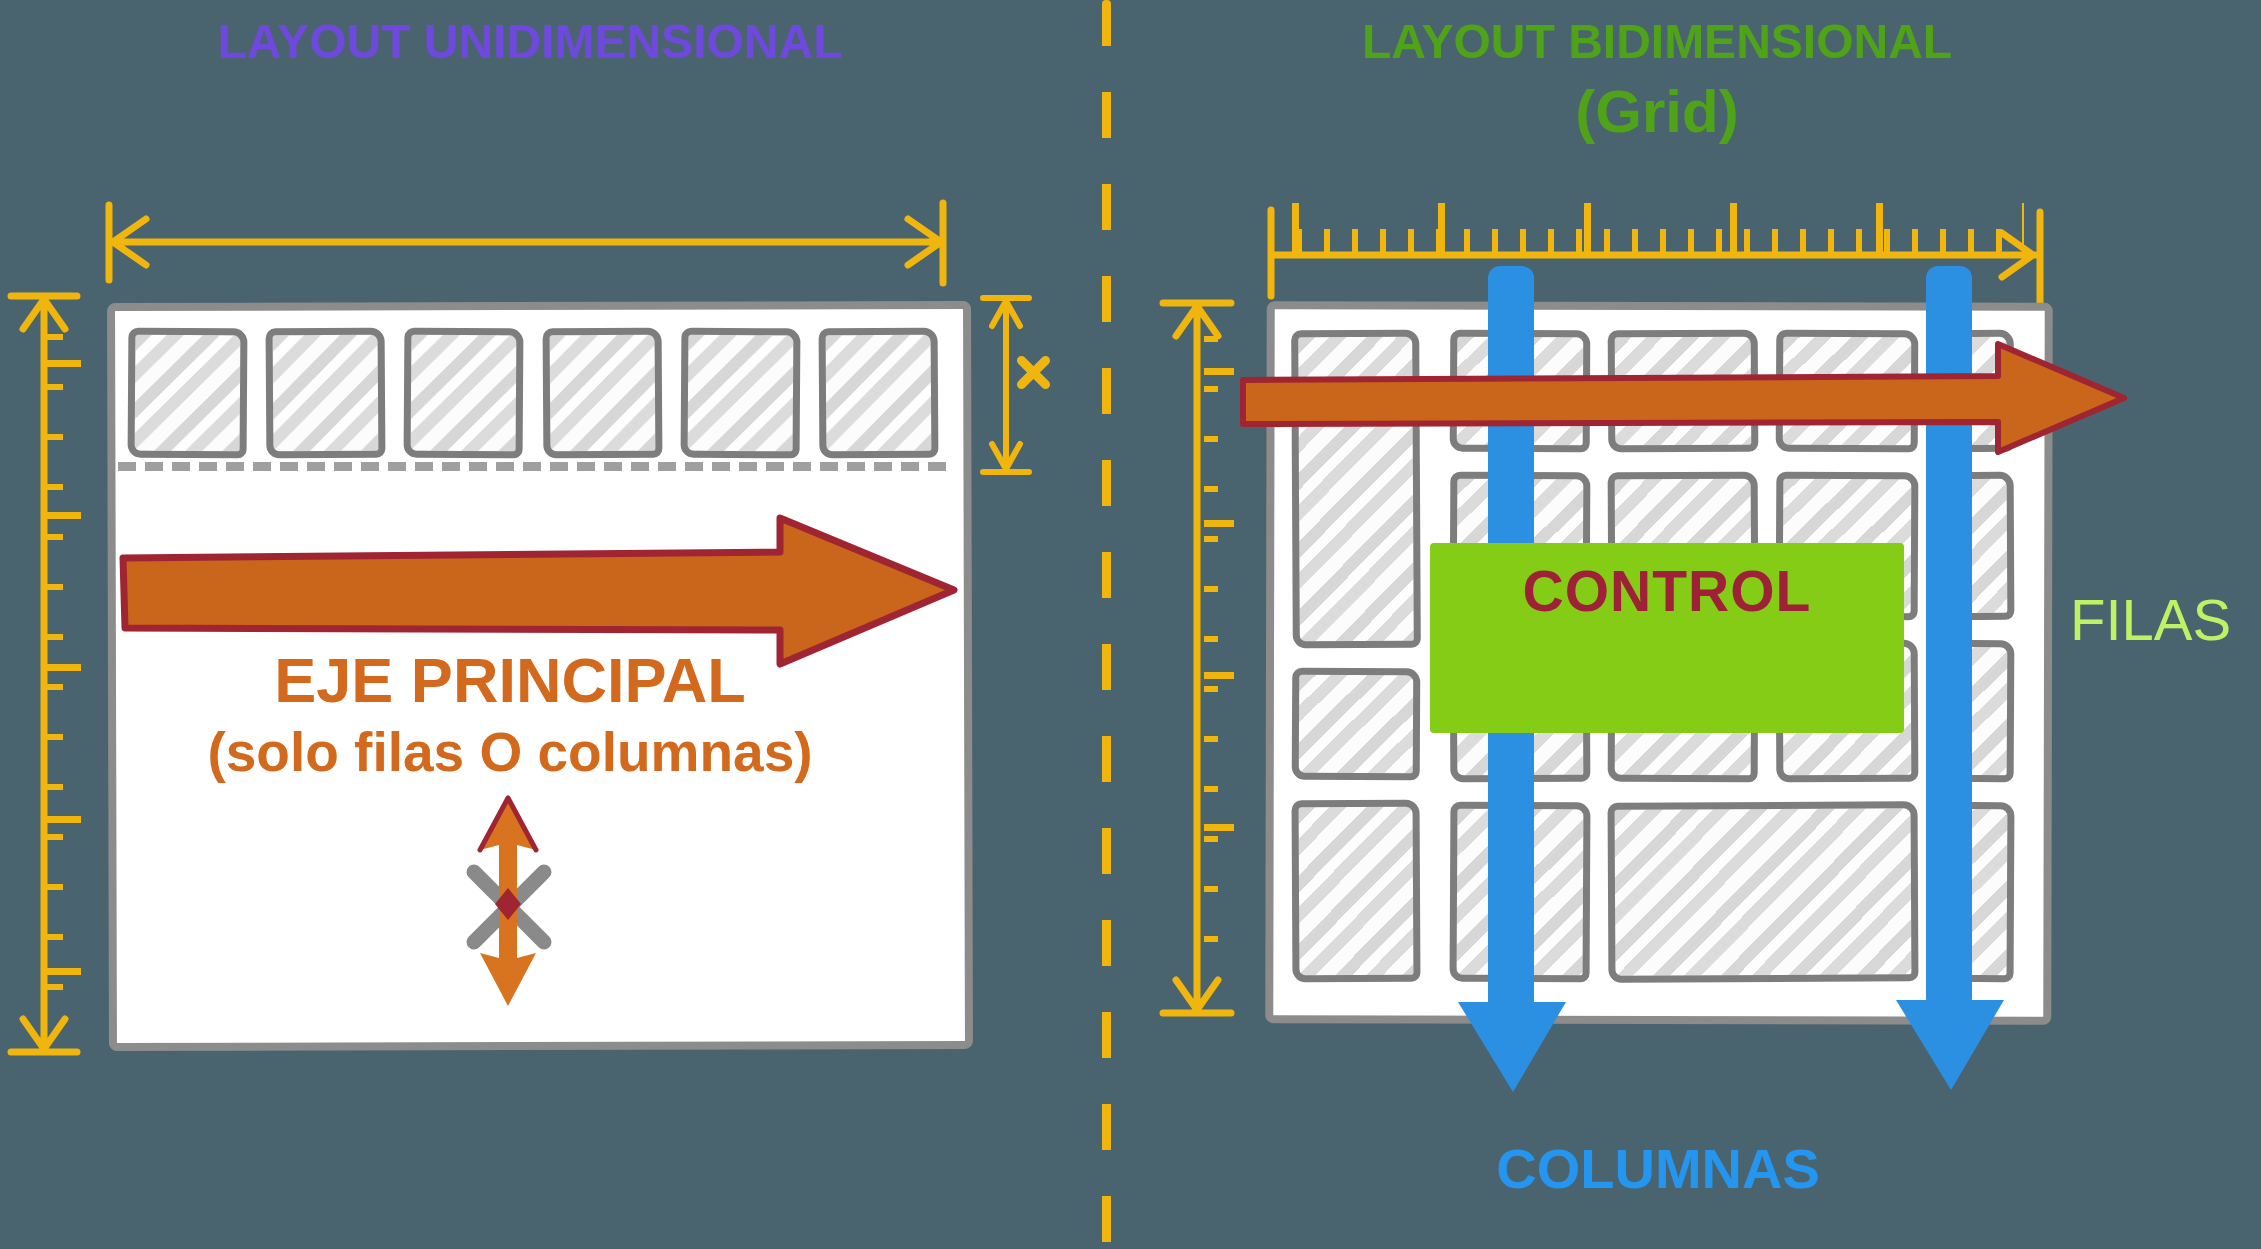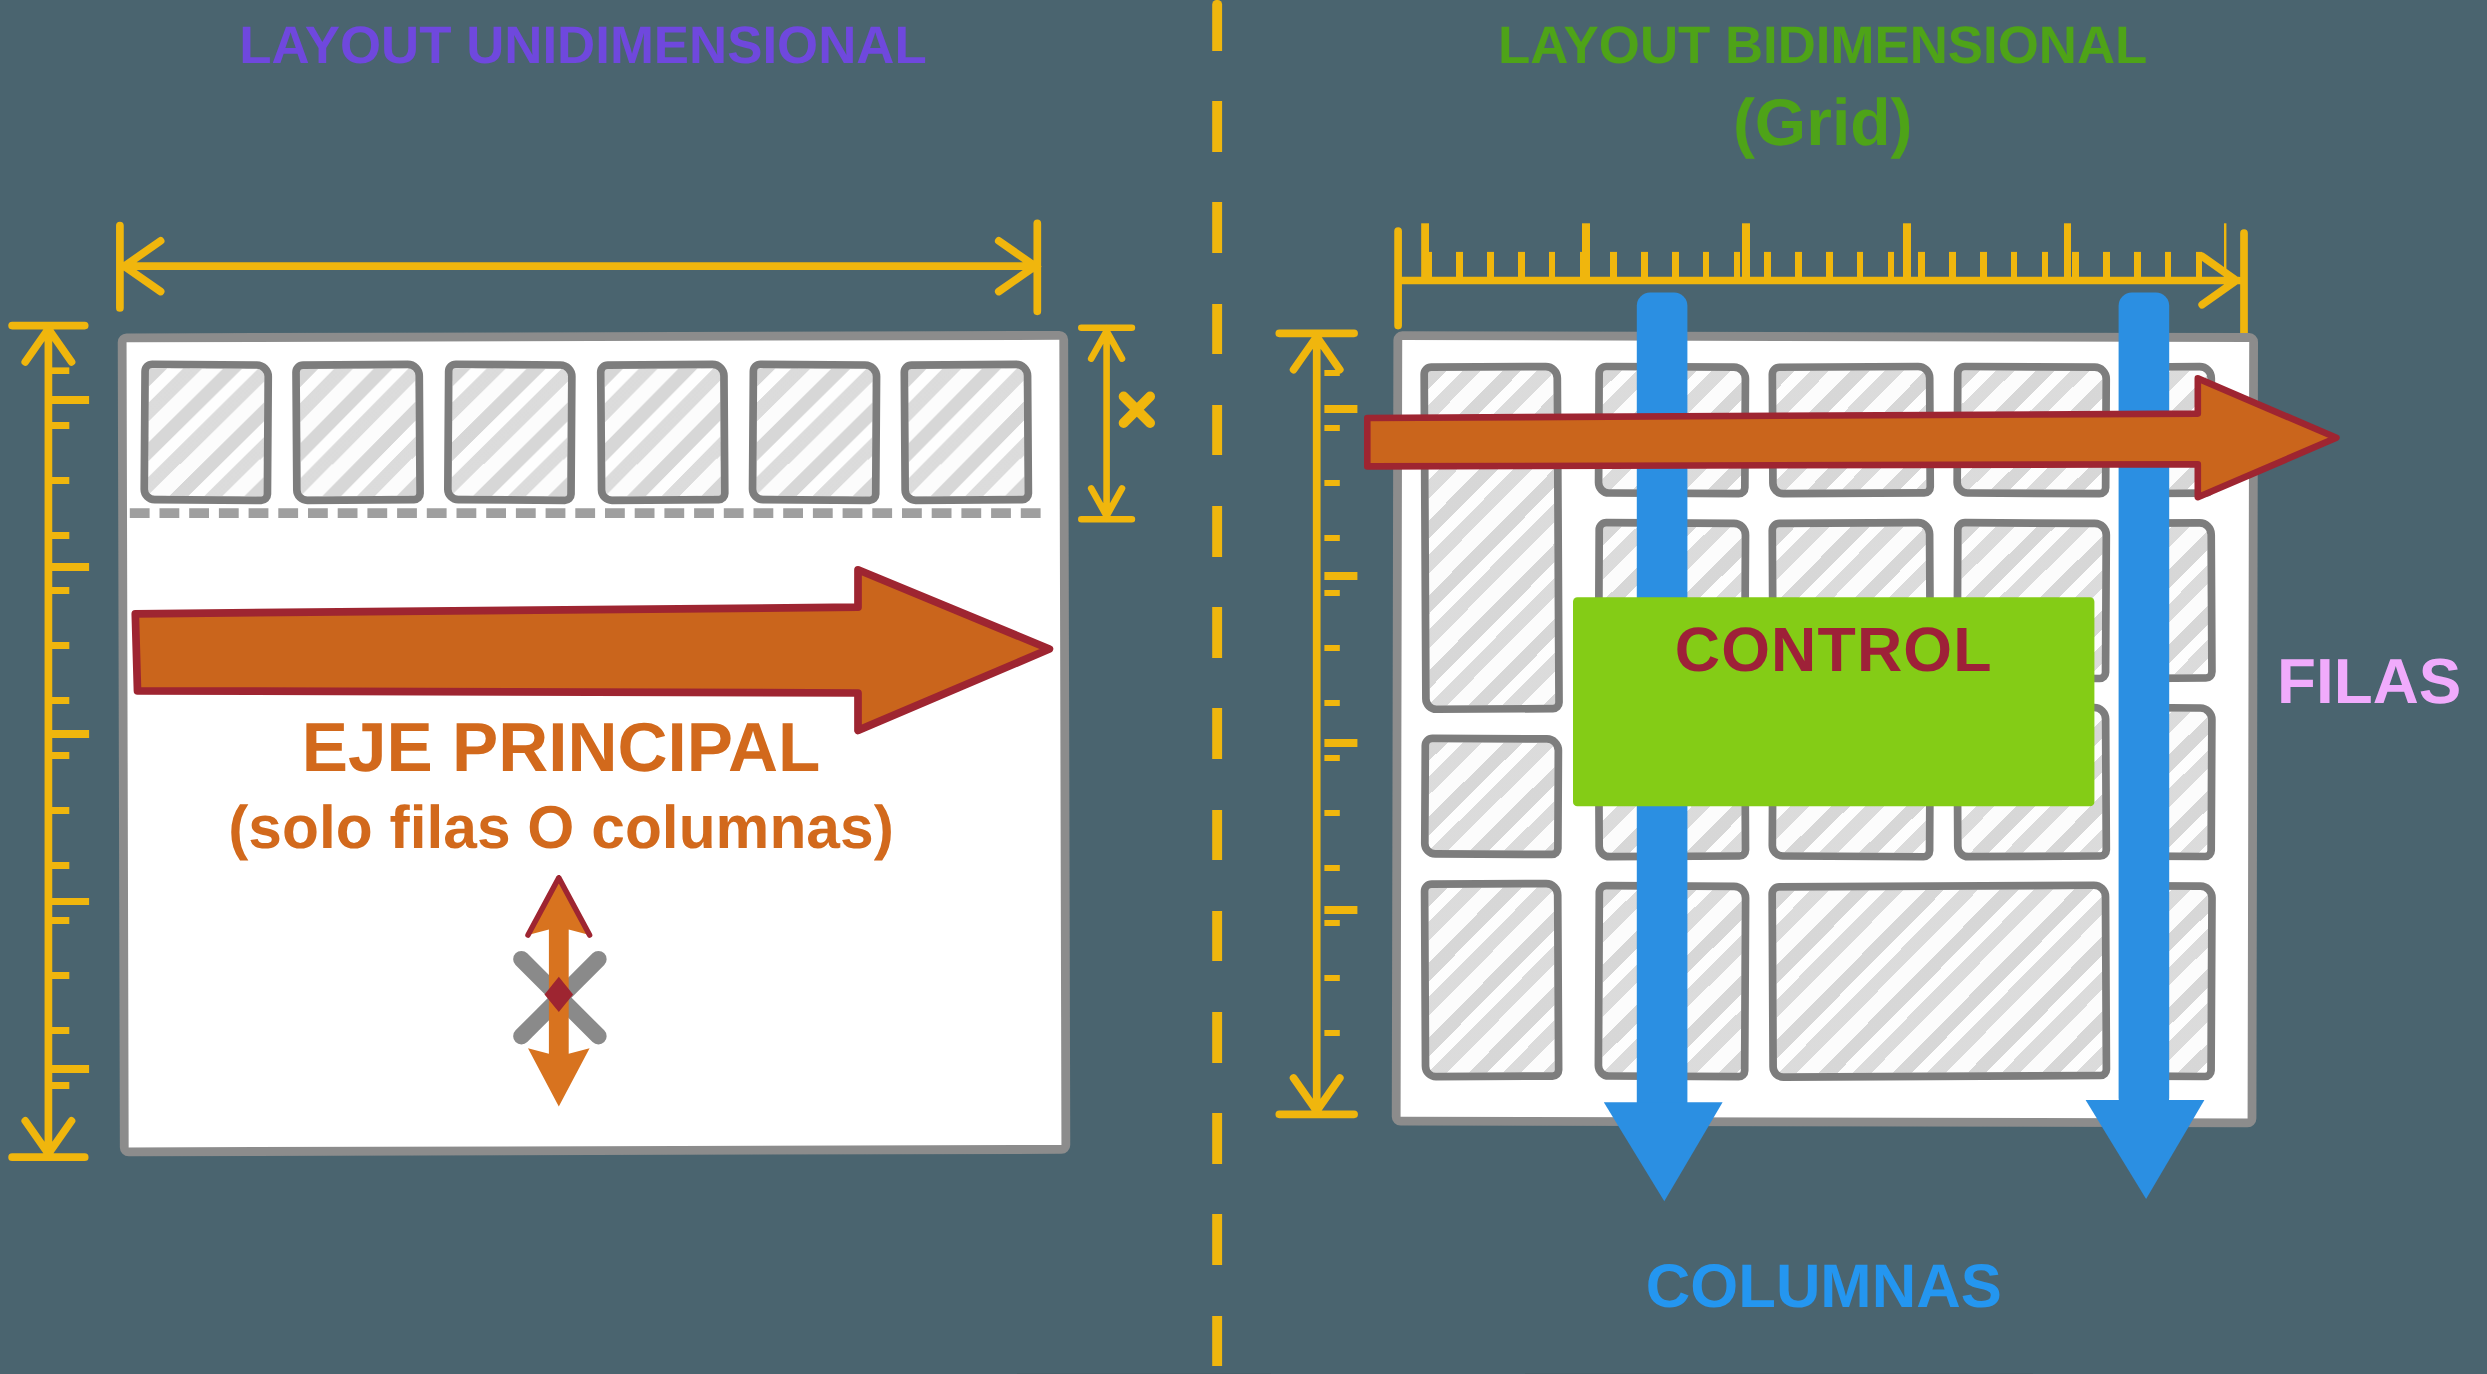--- a/index.html
+++ b/index.html
@@ -35,21 +35,21 @@
 
   
   .ticks-h-small{background:repeating-linear-gradient(to right,#f0b60d 0 6px,transparent 6px 28px);}
   .ticks-h-tall {background:repeating-linear-gradient(to right,#f0b60d 0 7px,transparent 7px 146px);}
   .ticks-v-small{background:repeating-linear-gradient(to bottom,#f0b60d 0 6px,transparent 6px 50px);}
   .ticks-v-tall {background:repeating-linear-gradient(to bottom,#f0b60d 0 7px,transparent 7px 152px);}
 
   .axis-label{color:#d2691c;font-weight:bold;text-align:center;}
   .control-box{background:#84cc16;border-radius:4px;z-index:5;}
   .control-text{color:#9e2138;font-weight:bold;font-size:57px;text-align:center;line-height:1.14;padding-top:16px;letter-spacing:1px;}
-  .filas{color:#f0abfc;font-weight:bold;font-size:58px;z-index:6;}
+  .filas{color:#bef264;font-weight:normal;font-size:58px;z-index:6;}
   .columnas{color:#2496f0;font-weight:bold;font-size:56px;text-align:center;z-index:6;}
 
   .xmark span{position:absolute;left:-2px;top:16px;width:43px;height:9px;background:#f0b60d;border-radius:5px;}
   .xmark span:first-child{transform:rotate(45deg);}
   .xmark span:last-child{transform:rotate(-45deg);}
 
   svg{display:block;overflow:visible;}
   .z3{z-index:3;} .z4{z-index:4;}
 </style>
 </head>

